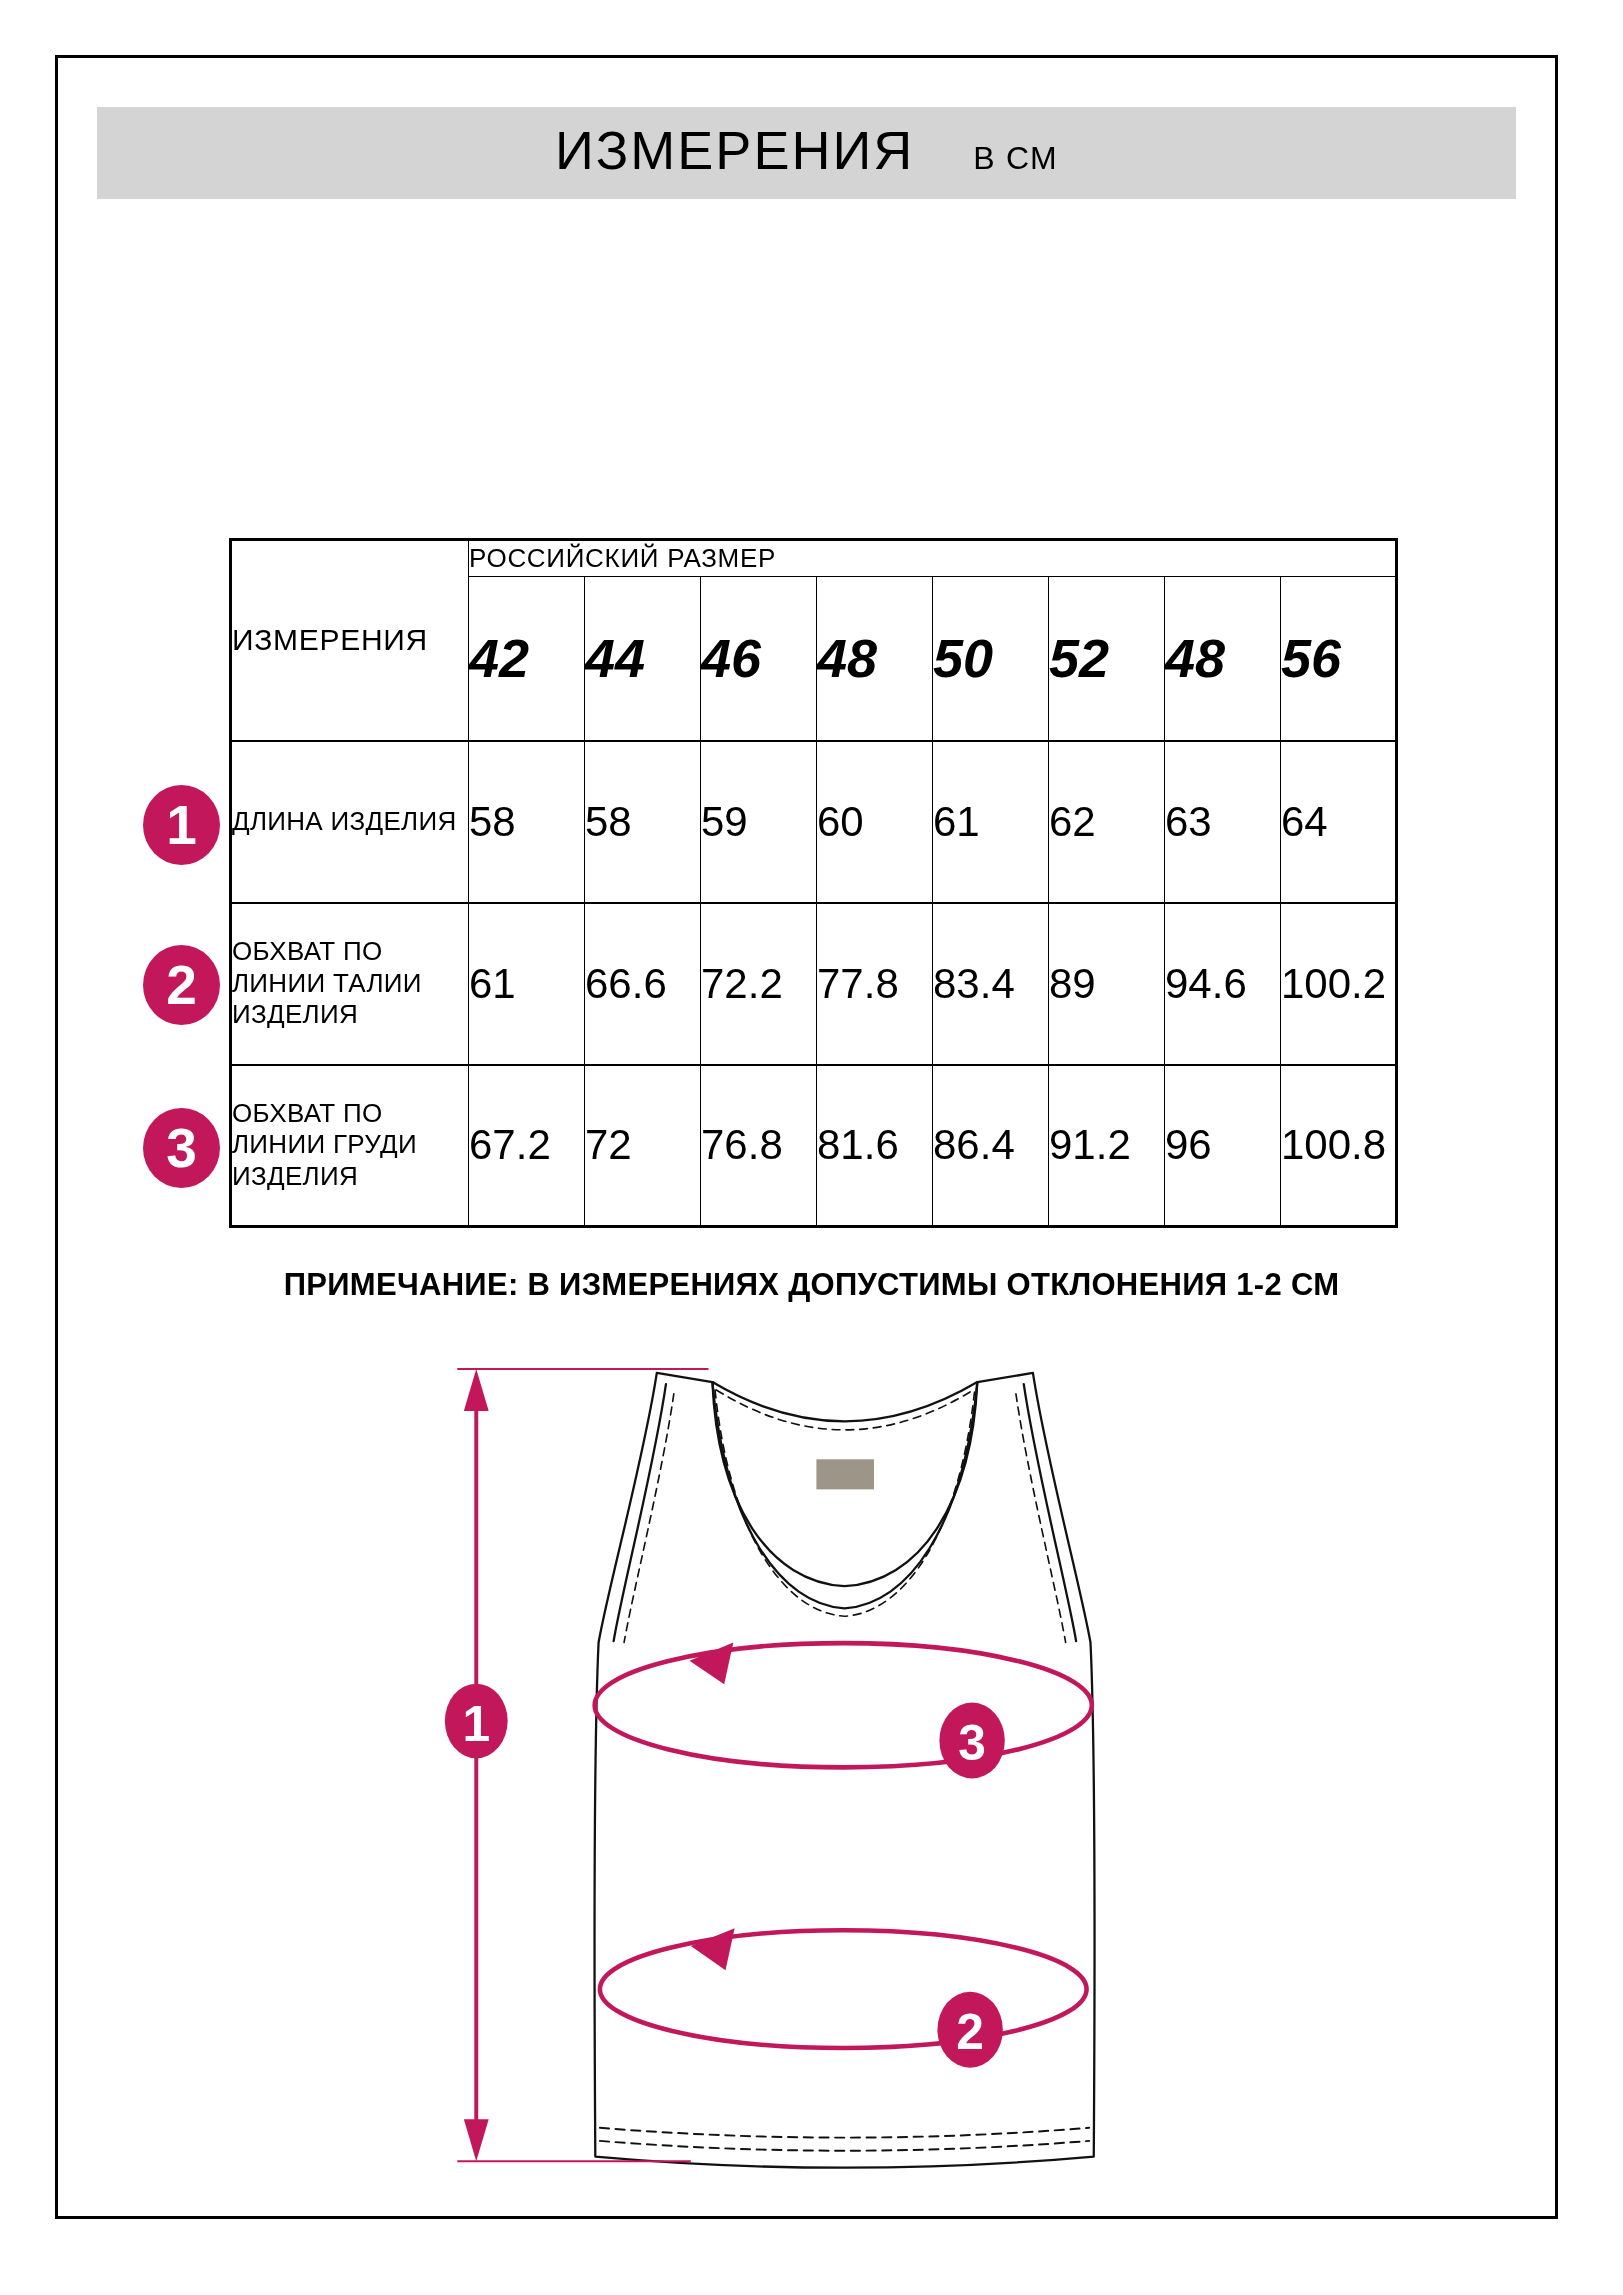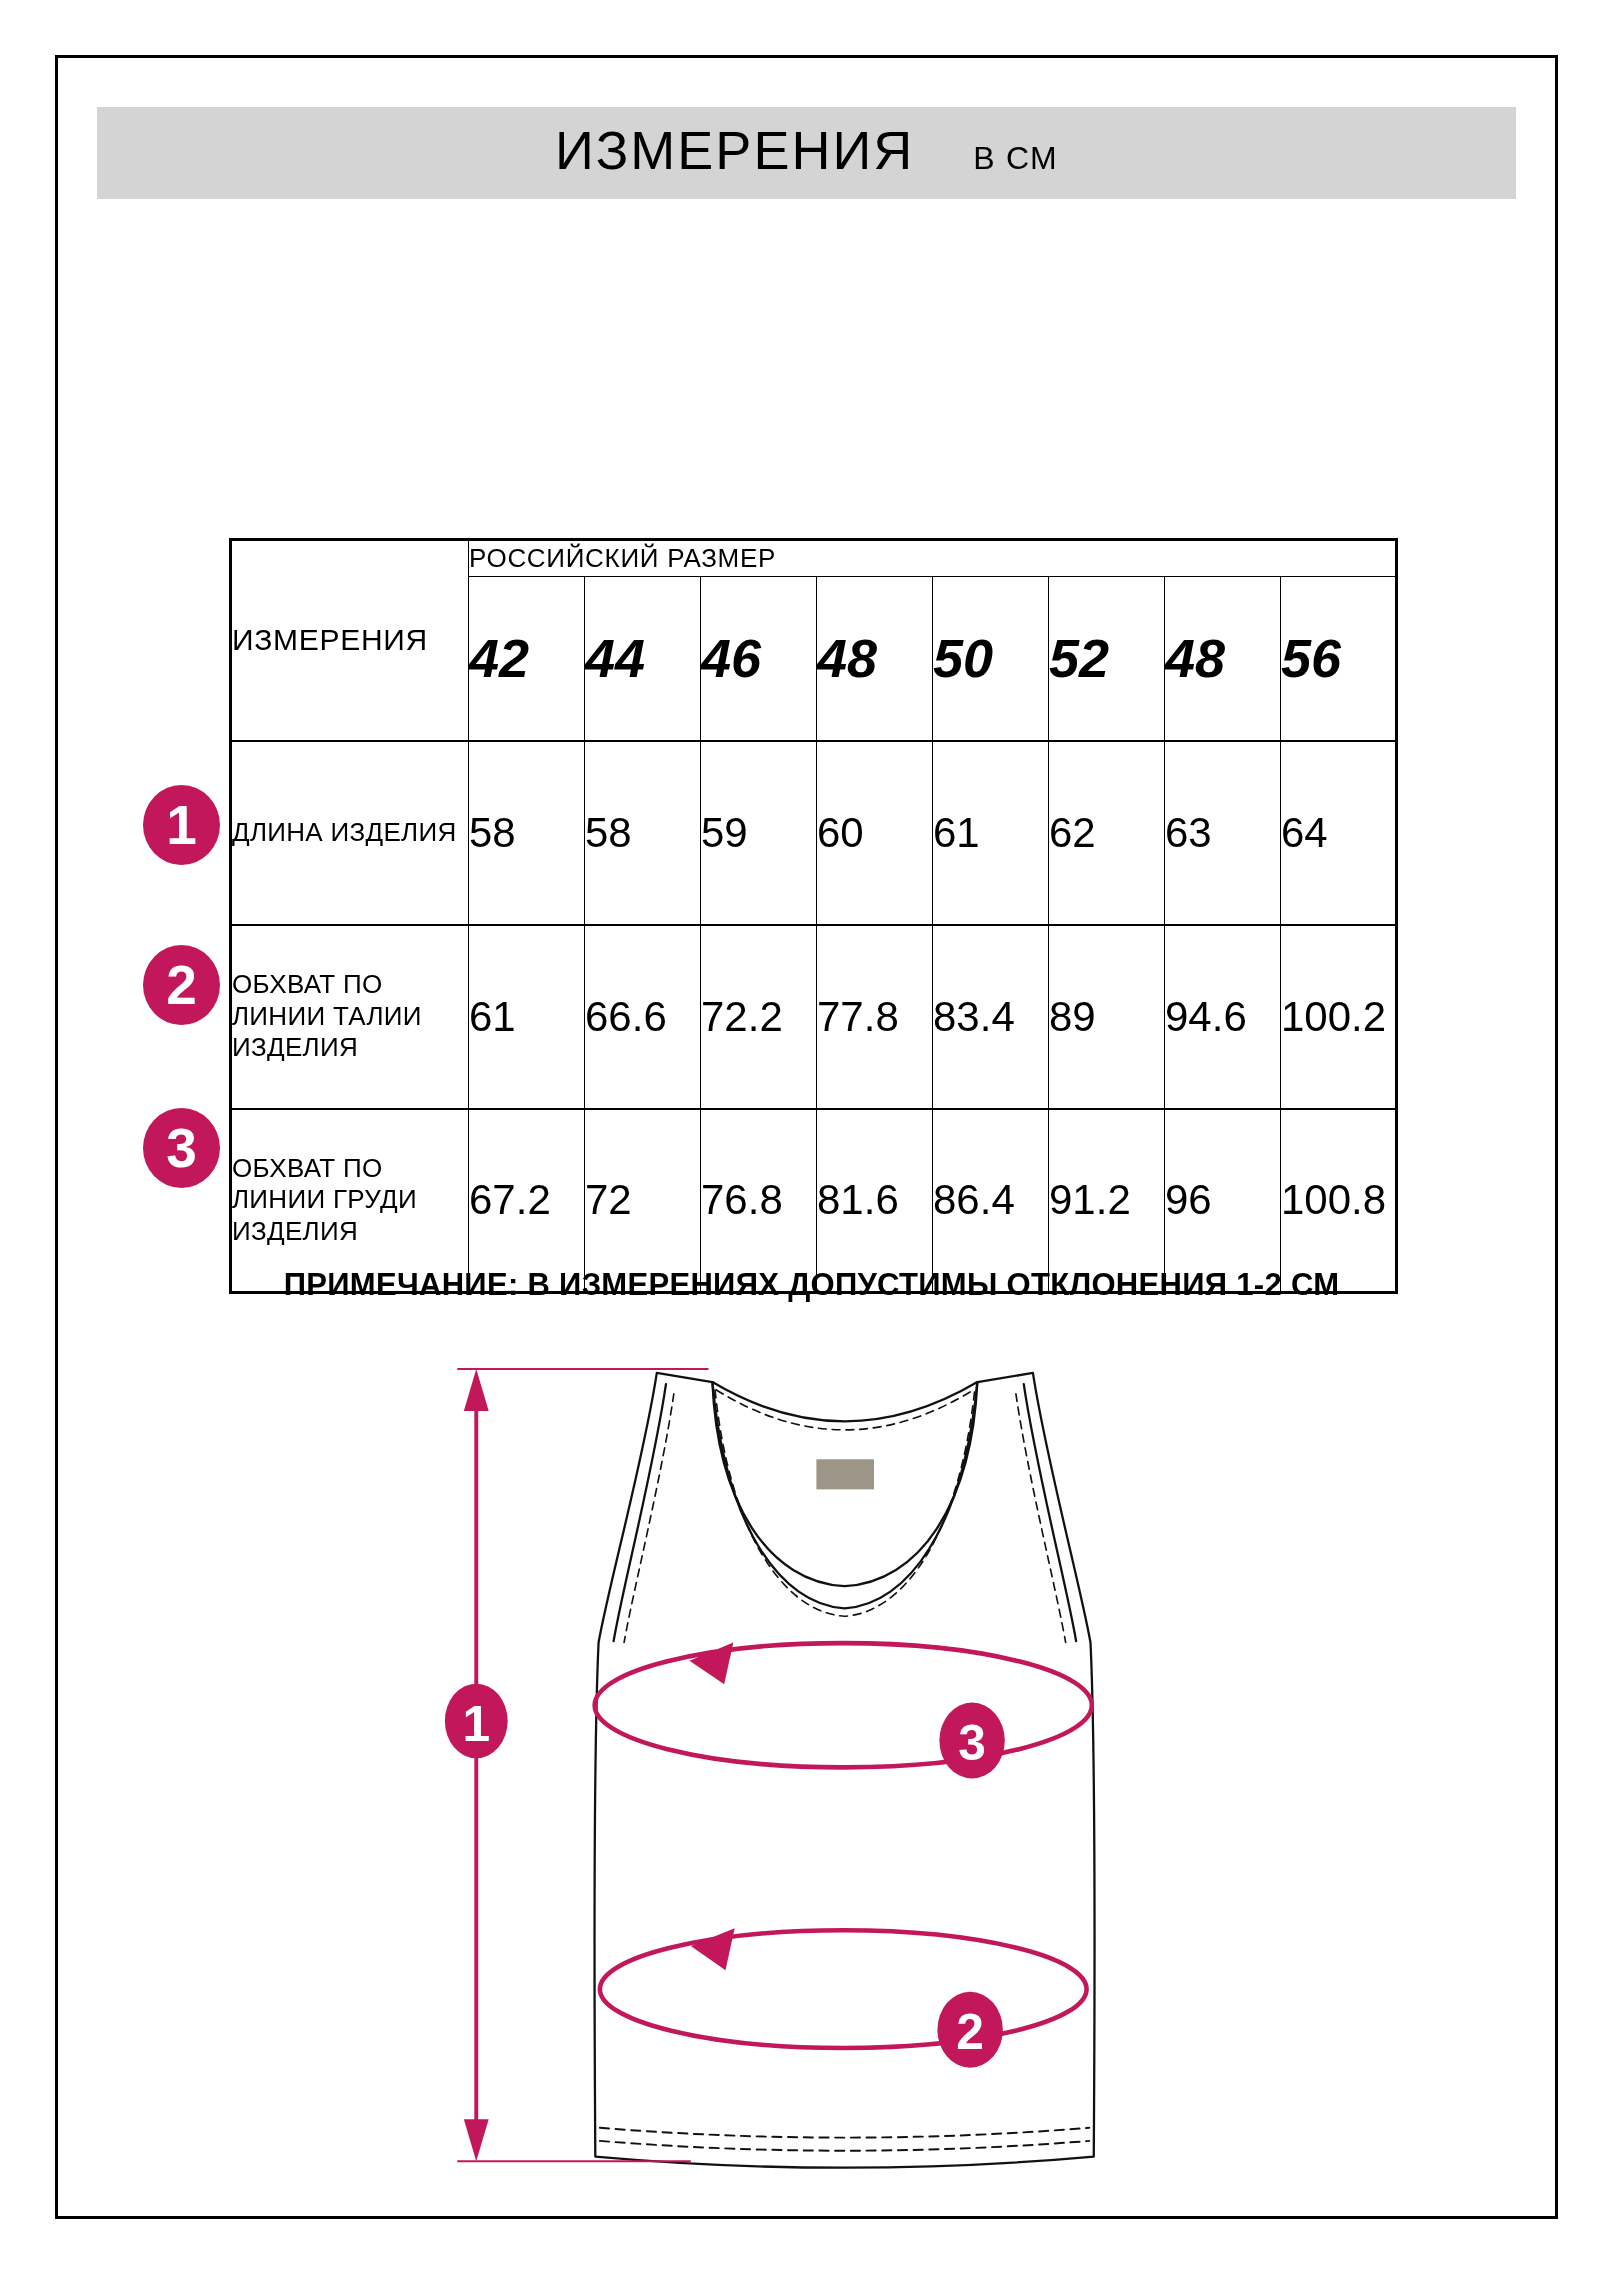--- a/index.html
+++ b/index.html
@@ -33,21 +33,21 @@
     border:3.3px solid #000;
   }
   table.size-table td {
     border:1.3px solid #000; text-align:left; vertical-align:middle; padding:0;
   }
   tr.group-row { height:37px; }
   td.group-cell { border-bottom:2.6px solid #000; font-size:26px; letter-spacing:0.7px; }
   td.meas-cell { font-size:30px; border-bottom:3.3px solid #000; letter-spacing:0.7px; }
   tr.sizes-row { height:164px;font-style:italic; }
   td.size-cell { font-size:54px; font-weight:bold; border-bottom:3.3px solid #000; }
-  tr.data-row { height:184px; }
+  tr.data-row { height:162px; }
   tr.data-row td { border-top:2.6px solid #000; }
   td.label-cell { font-size:26px; line-height:1.22; padding:0 25px; letter-spacing:0.3px; }
   td.value-cell { font-size:42px; }
 
   .row-badge {
     position:absolute; left:143px; width:77px; height:80px; border-radius:50%;
     color:#fff; font-weight:bold; font-size:55px;
     display:flex; align-items:center; justify-content:center;
   }
   .note {

